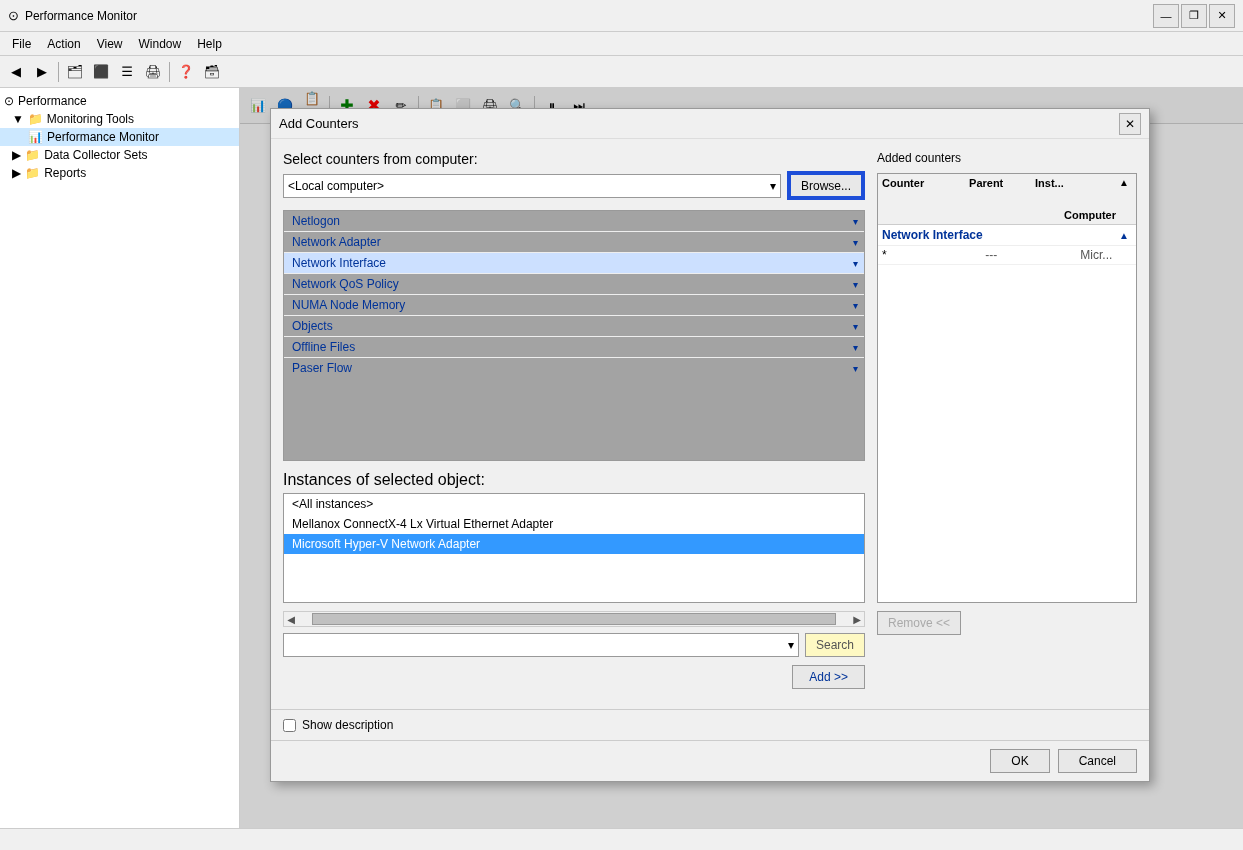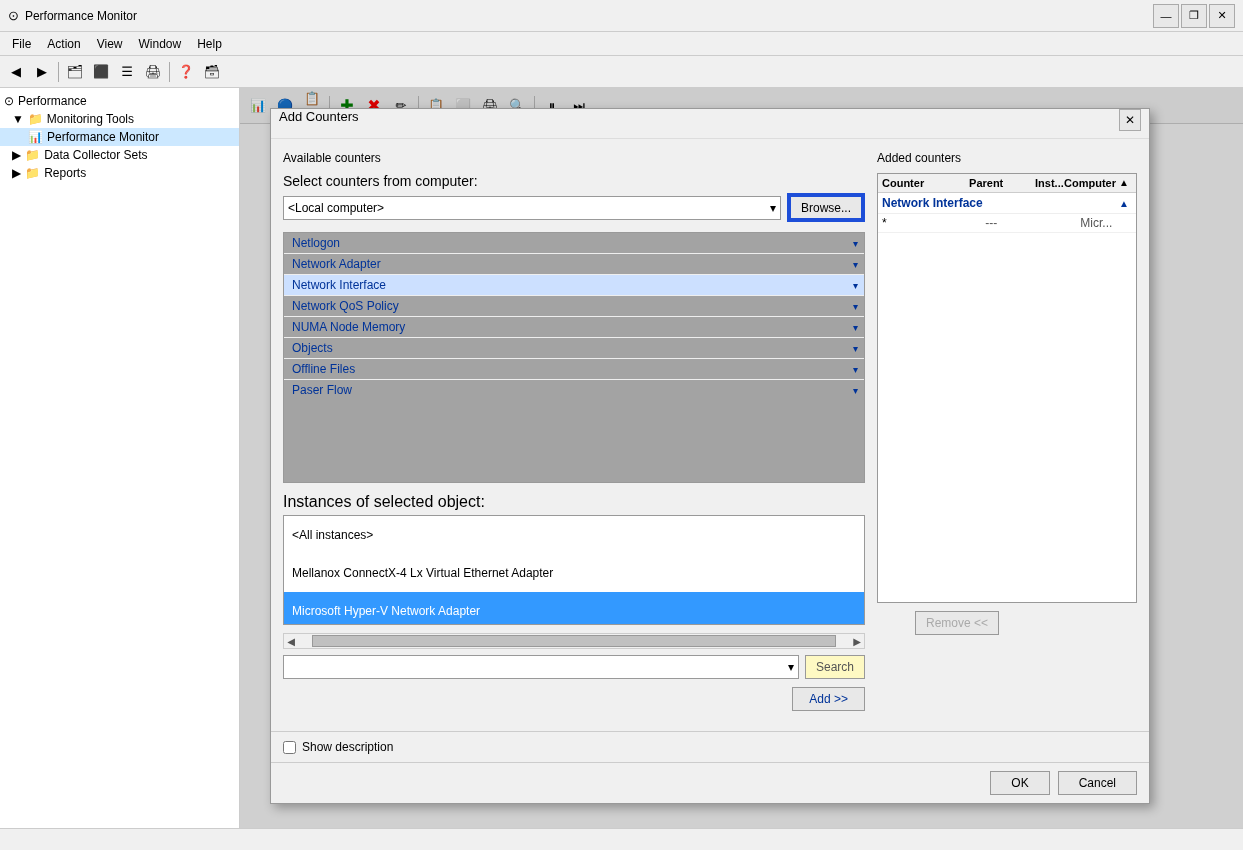--- a/index.html
+++ b/index.html
@@ -129,21 +129,21 @@
       border: 1px solid #999;
       box-shadow: 4px 4px 10px rgba(0,0,0,0.3);
       width: 880px;
       min-height: 620px;
       position: relative;
     }
     .dialog-title-bar {
       background: #f0f0f0;
       height: 30px;
       display: flex;
-      align-items: flex-start;
+      align-items: center;
       justify-content: space-between;
       padding: 0 8px;
       border-bottom: 1px solid #ddd;
     }
     .dialog-title { font-size: 13px; font-weight: normal; }
     .dialog-close-btn {
       width: 22px; height: 22px;
       border: 1px solid #aaa;
       background: #e8e8e8;
       cursor: pointer;
@@ -215,21 +215,21 @@
     
     .instances-label { font-size: 16px; margin-bottom: 4px; }
     .instances-box {
       border: 1px solid #999;
       background: white;
       height: 110px;
       overflow-y: auto;
       margin-bottom: 8px;
     }
     .instance-item {
-      padding: 12px 8px;
+      padding: 3px 8px;
       font-size: 12px;
       cursor: pointer;
     }
     .instance-item.selected { background: #3399ff; color: white; }
 
     
     .h-scroll-bar {
       height: 16px;
       background: #f0f0f0;
       border: 1px solid #ccc;
@@ -301,21 +301,21 @@
     .ac-header {
       display: flex;
       background: #f0f0f0;
       border-bottom: 1px solid #ccc;
       font-size: 11px;
       padding: 3px 4px;
     }
     .ac-col-counter { flex: 2; font-weight: bold; }
     .ac-col-parent { width: 50px; font-weight: bold; }
     .ac-col-inst { width: 45px; font-weight: bold; padding-left: 16px; }
-    .ac-col-comp { flex: 1; font-weight: bold; }
+    .ac-col-comp { flex: 1; font-weight: bold; margin-top: 32px; }
 
     .ac-section-header {
       display: flex;
       align-items: center;
       padding: 3px 4px;
       background: white;
       border-bottom: 1px solid #eee;
       justify-content: space-between;
     }
     .ac-section-title { color: #003399; font-size: 12px; font-weight: bold; }
@@ -333,21 +333,21 @@
 
     .remove-btn {
       height: 24px;
       padding: 0 10px;
       border: 1px solid #999;
       background: #e8e8e8;
       cursor: pointer;
       font-size: 12px;
       color: #555;
     }
-    .remove-btn:disabled { color: #aaa; cursor: default; margin-left: 38px; }
+    .remove-btn:disabled { color: #aaa; cursor: default; }
 
     
     .show-desc-row {
       display: flex;
       align-items: center;
       gap: 6px;
       padding: 8px 12px;
       border-top: 1px solid #ccc;
     }
     .show-desc-row input[type=checkbox] { cursor: pointer; }
@@ -481,21 +481,20 @@
       <div class="dialog">
 
         <div class="dialog-title-bar">
           <span class="dialog-title">Add Counters</span>
           <button class="dialog-close-btn">✕</button>
         </div>
 
         <div class="dialog-body">
 
           <div class="left-panel">
-            <div class="panel-title">Available counters</div>
             <div class="sub-label">Select counters from computer:</div>
 
             <div class="computer-select-row">
               <div class="computer-dropdown">
                 <span>&lt;Local computer&gt;</span>
                 <span>▾</span>
               </div>
               <button class="browse-btn">Browse...</button>
             </div>
 

